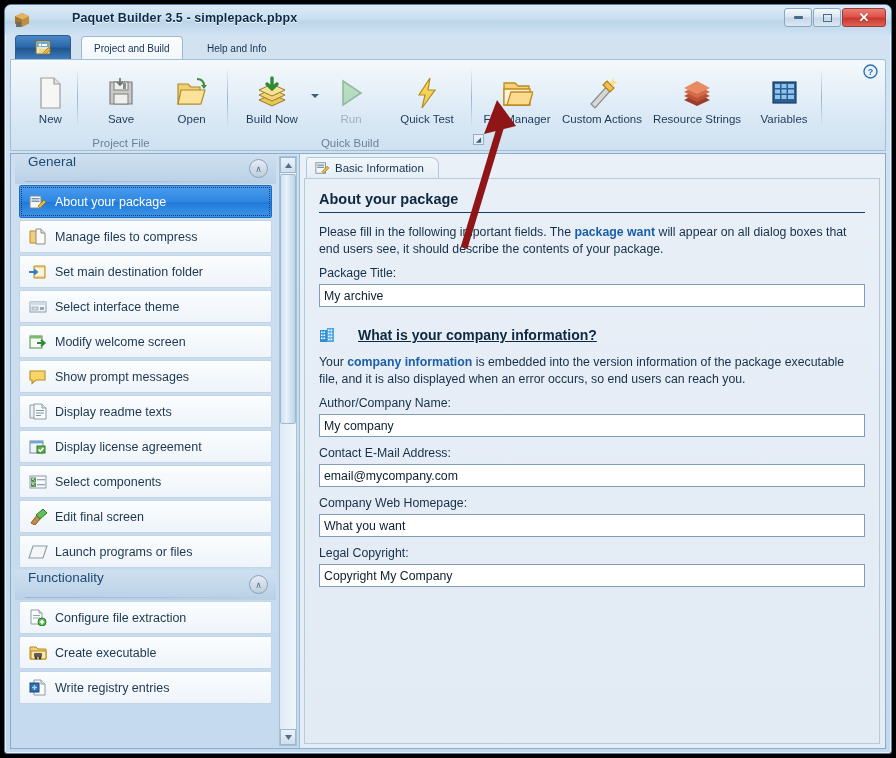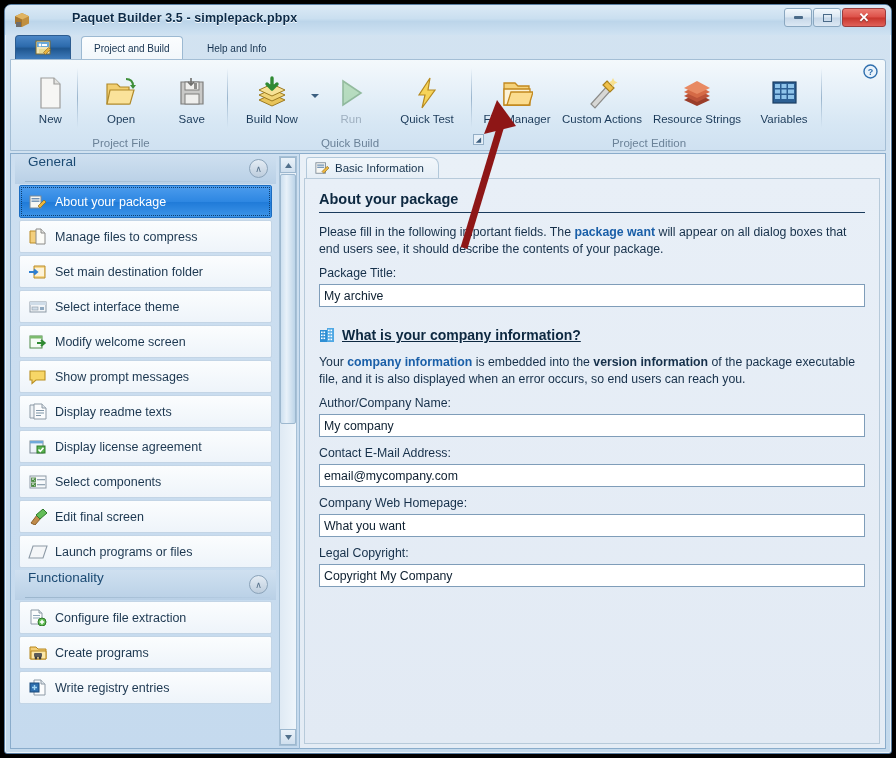--- a/index.html
+++ b/index.html
@@ -212,33 +212,33 @@
   }
   h1.sec {
     font-size: 14.5px; font-weight: bold; color: #0d2840;
     padding-bottom: 5px; margin-bottom: 0;
     border-bottom: 1.5px solid #1a3b5c;
   }
   p.desc {
     font-size: 12.3px; color: #16304a; line-height: 16.5px;
     margin-top: 11px;
   }
-  p.desc b { font-weight: bold; }
+  p.desc b { font-weight: normal; }
   p.desc .lnk { color: #1a5fa8; font-weight: bold; }
   .flabel { font-size: 12.3px; color: #16304a; margin-top: 9px; margin-bottom: 4px; }
   .finput {
     width: 100%; height: 23px;
     background: #ffffff; border: 1px solid #7f9db9;
     font-family: "Liberation Sans", sans-serif;
     font-size: 12.3px; color: #0d1f30;
     padding: 0 4px;
   }
   h2.sec2 {
     font-size: 14px; font-weight: bold; color: #0d2840;
-    margin-top: 20px; display: flex; align-items: center; gap: 7px;
+    margin-top: 20px; display: flex; align-items: center; gap: 23px;
   }
   h2.sec2 span.t { text-decoration: underline; }
 
   
   .annot { position: absolute; left: 0; top: 0; width: 896px; height: 758px; pointer-events: none; }
 </style>
 </head>
 <body>
 
 <div class="window">
@@ -299,40 +299,40 @@
           <span class="ico">
             <svg width="30" height="34" viewBox="0 0 30 34">
               <path d="M6 2 h13 l6 6 v24 H6 Z" fill="#f6f6f4" stroke="#9d9d9b" stroke-width="1.2"></path>
               <path d="M19 2 v6 h6" fill="#e3e3e0" stroke="#9d9d9b" stroke-width="1.2"></path>
             </svg>
           </span>
           <span class="lbl">New</span>
         </div>
         <div class="ritem">
           <span class="ico">
-            <svg width="32" height="34" viewBox="0 0 32 34">
-              <path d="M2 8 h10 l3 3 h9 v17 H2 Z" fill="#f2cf71" stroke="#b08a2b" stroke-width="1.2"></path>
-              <path d="M5 14 h24 l-4 14 H2 Z" fill="#fae29a" stroke="#b08a2b" stroke-width="1.2"></path>
-              <path d="M21 3 q7 0 7 7" fill="none" stroke="#3f8f3a" stroke-width="2"></path>
-              <path d="M25 9 l3 4 l3 -4 Z" fill="#3f8f3a"></path>
-            </svg>
-          </span>
-          <span class="lbl">Open</span>
-        </div>
-        <div class="ritem">
-          <span class="ico">
             <svg width="30" height="34" viewBox="0 0 30 34">
               <path d="M4 6 h22 v22 H4 Z" fill="#c9c9c7" stroke="#7e7e7c" stroke-width="1.2"></path>
               <rect x="8" y="6" width="14" height="8" fill="#efefed" stroke="#7e7e7c"></rect>
               <rect x="17" y="7" width="3" height="6" fill="#8d8d8b"></rect>
               <rect x="8" y="18" width="14" height="10" fill="#efefed" stroke="#7e7e7c"></rect>
               <path d="M14 2 l0 7 m-3 -3 l3 3 l3 -3" fill="none" stroke="#6f6f6d" stroke-width="1.6"></path>
             </svg>
           </span>
           <span class="lbl">Save</span>
+        </div>
+        <div class="ritem">
+          <span class="ico">
+            <svg width="32" height="34" viewBox="0 0 32 34">
+              <path d="M2 8 h10 l3 3 h9 v17 H2 Z" fill="#f2cf71" stroke="#b08a2b" stroke-width="1.2"></path>
+              <path d="M5 14 h24 l-4 14 H2 Z" fill="#fae29a" stroke="#b08a2b" stroke-width="1.2"></path>
+              <path d="M21 3 q7 0 7 7" fill="none" stroke="#3f8f3a" stroke-width="2"></path>
+              <path d="M25 9 l3 4 l3 -4 Z" fill="#3f8f3a"></path>
+            </svg>
+          </span>
+          <span class="lbl">Open</span>
         </div>
       </div>
       <div class="grouplabel">Project File</div>
     </div>
     <div class="gsep" style="left:66px"></div>
     <div class="gsep" style="left:216px"></div>
 
     <div class="rgroup" style="left:218px; width:242px">
       <div class="items">
         <div class="ritem" style="width:86px; position:relative">
@@ -415,21 +415,20 @@
                   <rect x="19" y="13.5" width="6" height="4"></rect>
                 <rect x="6" y="19" width="5" height="4"></rect>
                   <rect x="12.5" y="19" width="5" height="4"></rect>
                   <rect x="19" y="19" width="6" height="4"></rect>
               </g>
             </svg>
           </span>
           <span class="lbl">Variables</span>
         </div>
       </div>
-      <div class="grouplabel">Project Edition</div>
     </div>
     <div class="gsep" style="left:810px"></div>
   </div>
 
   <div class="content">
 
     <div class="sidebar">
       <div class="sb-inner" id="sb-inner">
           <div class="sb-header">
             <span>General</span>
@@ -576,21 +575,21 @@
           <div class="sb-item">
             <span class="sico">
               <svg width="18" height="16" viewBox="0 0 18 16">
                 <path d="M1 2 h6 l2 2 h8 v10 H1 Z" fill="#f4cf78" stroke="#b7881f"></path>
                 <path d="M2 14 V6 h15 v8 Z" fill="#fbe7a8" stroke="#b7881f"></path>
                 <rect x="5" y="8" width="8" height="4" rx="1" fill="#5b5b59"></rect>
                 <circle cx="7" cy="13" r="1.4" fill="#3c3c3a"></circle>
                 <circle cx="11" cy="13" r="1.4" fill="#3c3c3a"></circle>
               </svg>
             </span>
-            <span>Create programs</span>
+            <span>Create executable</span>
           </div>
           <div class="sb-item">
             <span class="sico">
               <svg width="18" height="17" viewBox="0 0 18 17">
                 <path d="M5 1 h7 l4 4 v11 H5 Z" fill="#fbfcfd" stroke="#8d9aa6"></path>
                 <path d="M12 1 v4 h4" fill="#e0e6eb" stroke="#8d9aa6"></path>
                 <rect x="1" y="4" width="9" height="9" fill="#2f6fae" stroke="#1b4a7b"></rect>
                 <path d="M3 8.5 h5 M5.5 6 v5" stroke="#9fd4f2" stroke-width="1.4"></path>
               </svg>
             </span>

